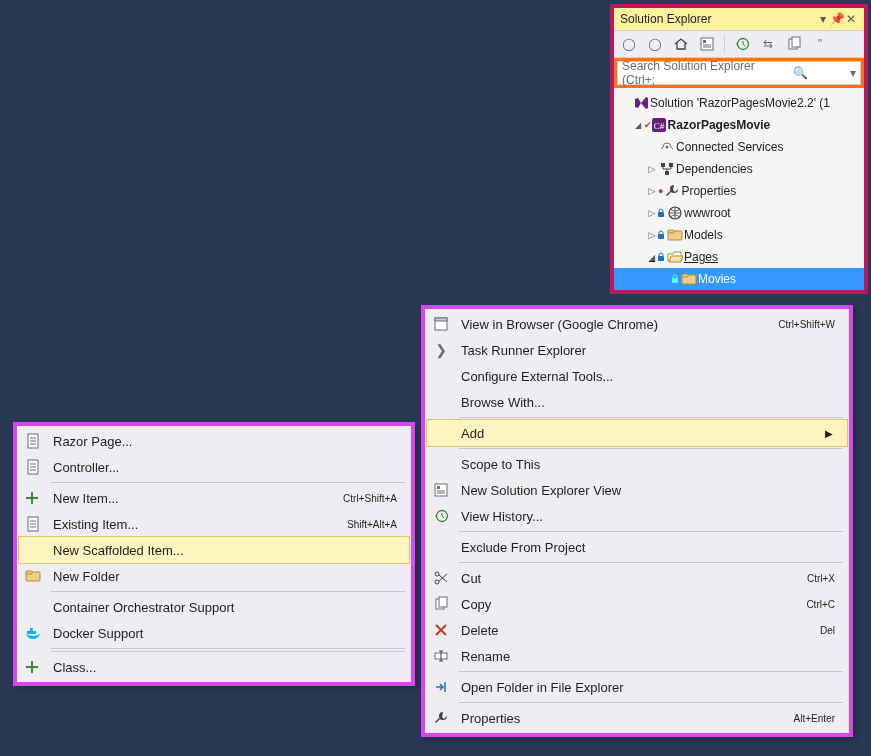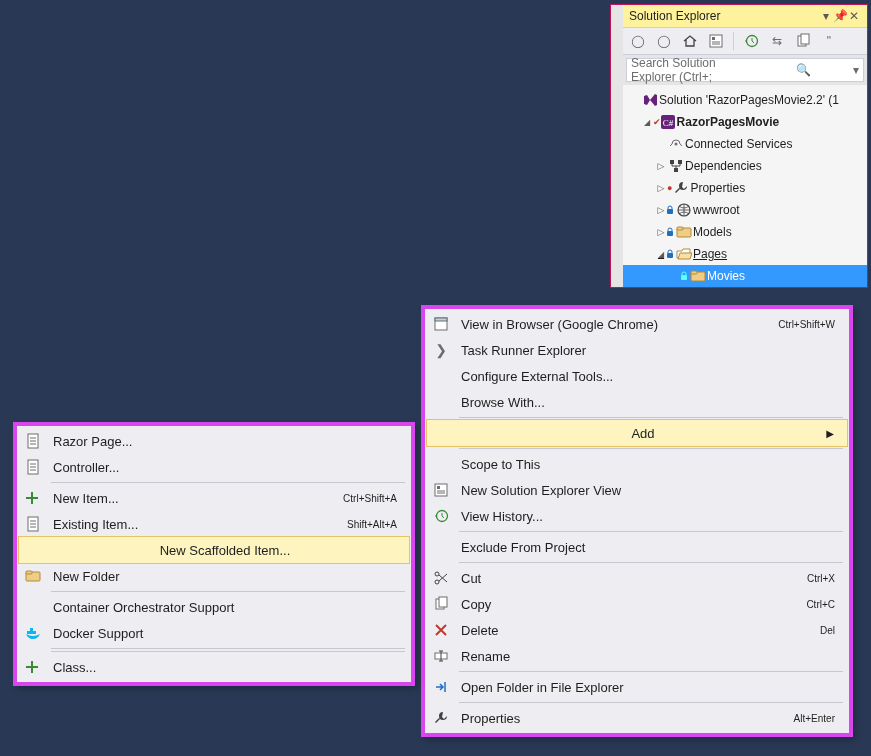--- a/index.html
+++ b/index.html
@@ -14,25 +14,24 @@
     position: relative;
     overflow: hidden;
   }
 
   
   .sol-panel {
     position: absolute;
     top: 4px;
     right: 3px;
     width: 258px;
-    background: #e5e5e5;
-    border: 1px solid #be185d;
+    background: #f97316;
+    border: 4px solid #be185d;
     display: flex;
     flex-direction: column;
-    padding-left: 12px;
   }
   .sol-title {
     display: flex;
     align-items: center;
     background: #fff29d;
     height: 22px;
     padding: 0 6px;
     font-size: 12px;
   }
   .sol-title .spacer { flex: 1; }
@@ -114,21 +113,20 @@
     position: relative;
     display: flex;
     align-items: center;
     height: 26px;
     padding-left: 34px;
     padding-right: 12px;
   }
   .menu-item.hover {
     background: #fdf4bf;
     outline: 1px solid #e5c365;
-    text-align: center;
   }
   .menu-item .lbl { flex: 1; font-size: 13px; }
   .menu-item .shortcut { color: #1e1e1e; font-size: 10px; margin-left: 24px; }
   .menu-item .mi-icon {
     position: absolute;
     left: 4px; top: 3px;
     width: 20px; height: 20px;
     display: flex; align-items: center; justify-content: center;
   }
   .menu-item .sub-arrow {

